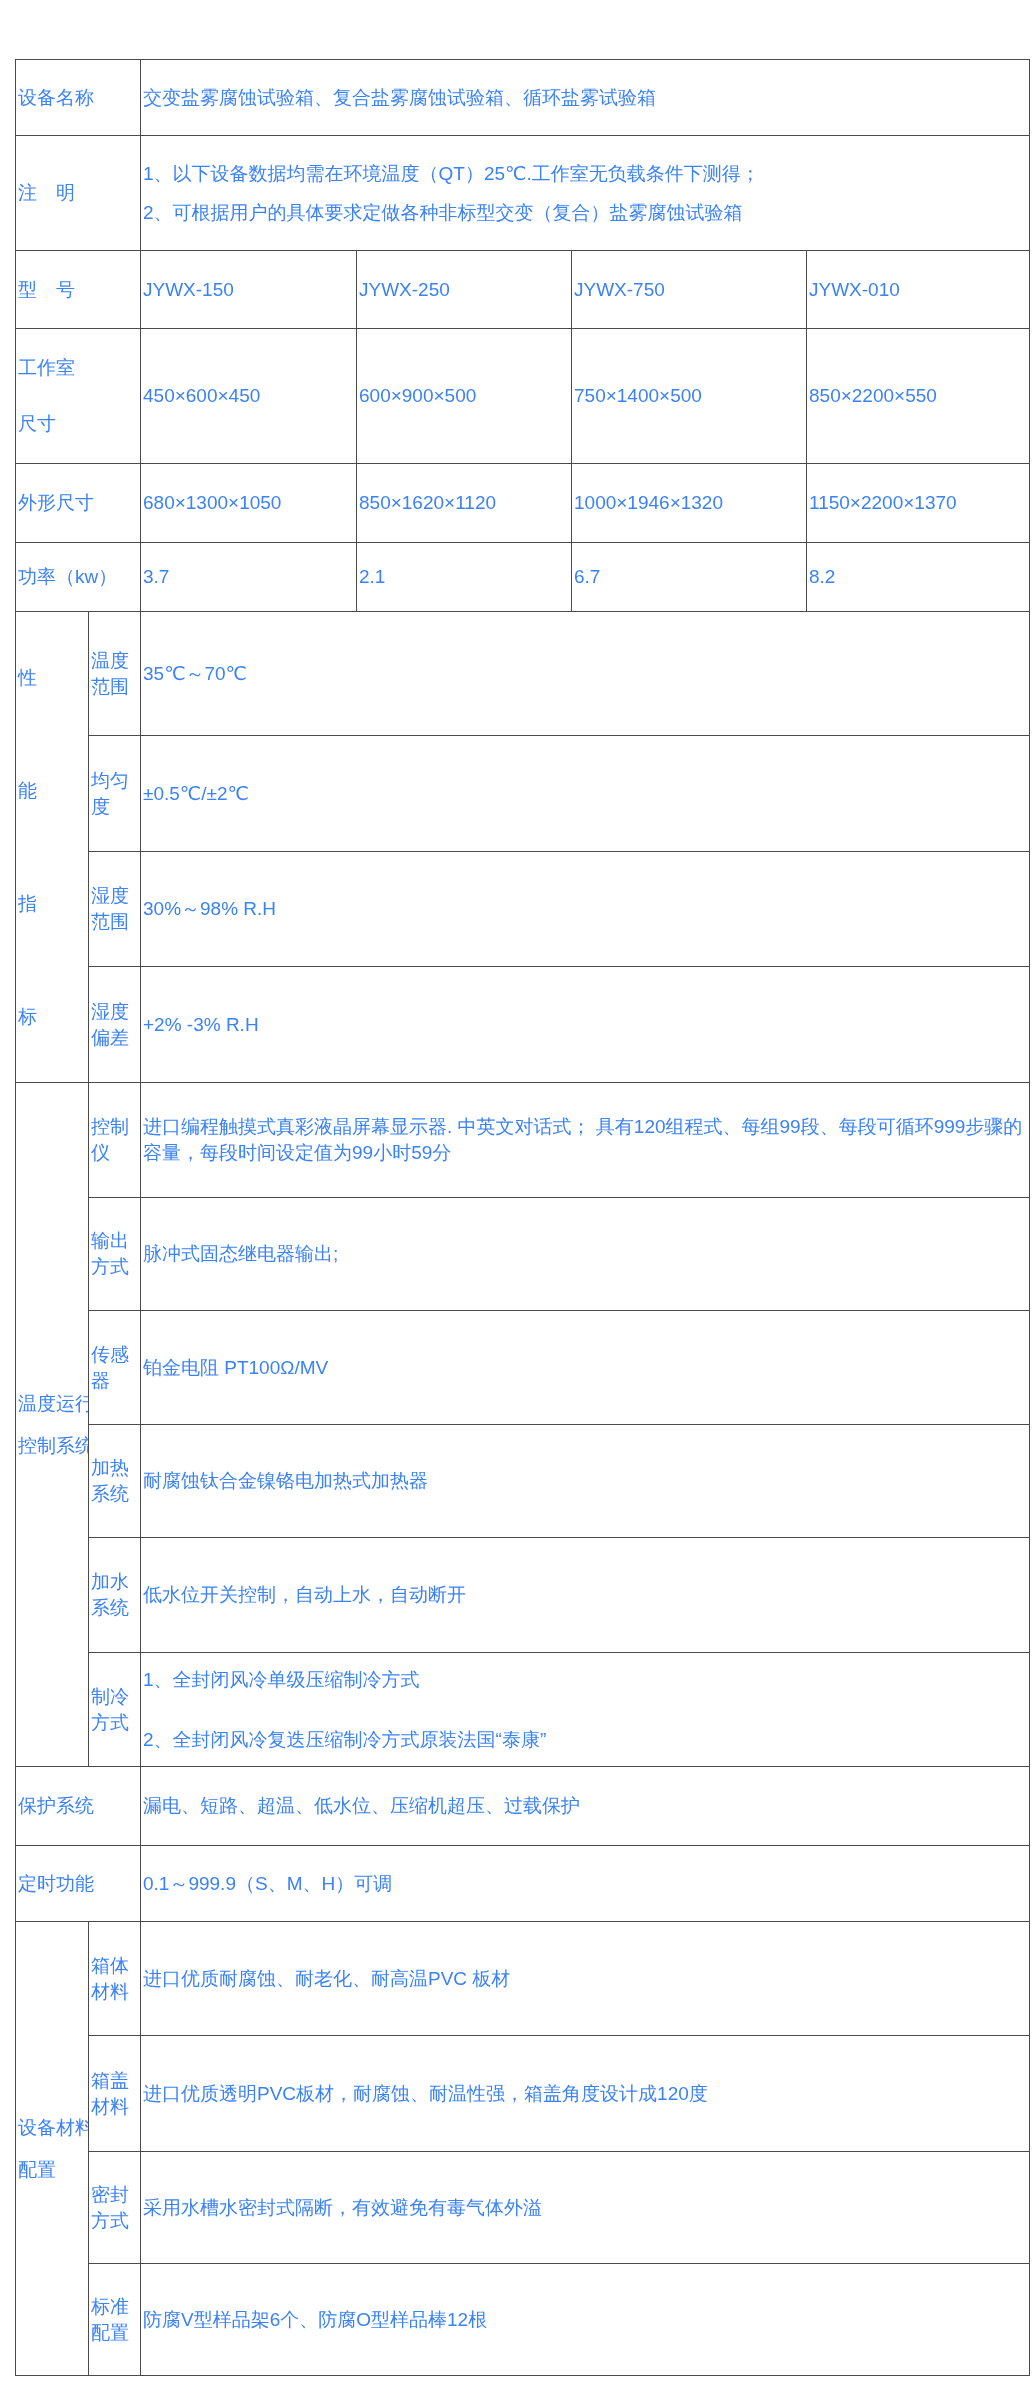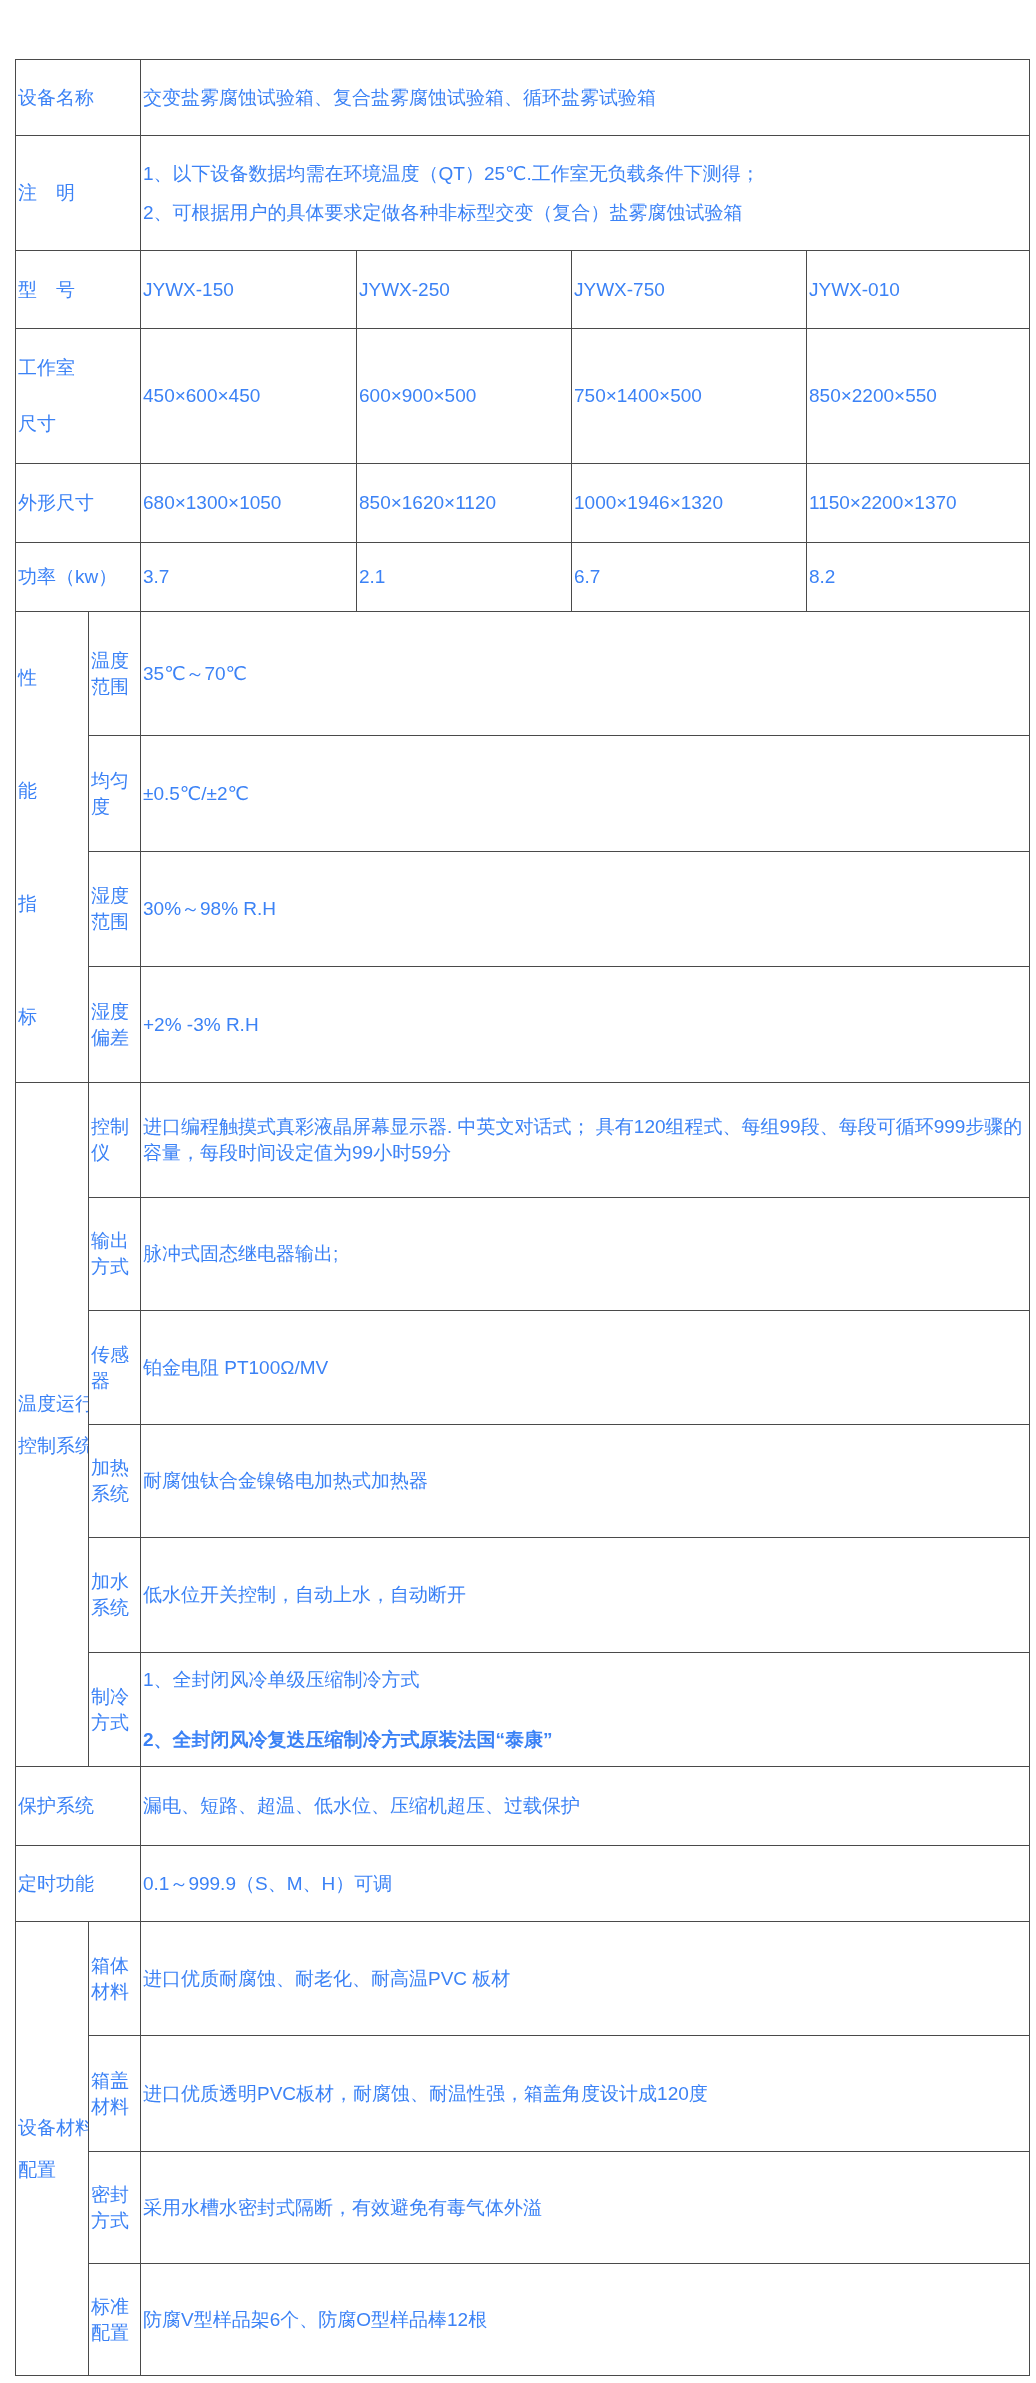--- a/index.html
+++ b/index.html
@@ -37,21 +37,21 @@
   col.c-m2 { width: 215px; }
   col.c-m3 { width: 235px; }
   col.c-m4 { width: 223px; }
 
   .sec-title-line { white-space: nowrap; }
   .sec-title-line + .sec-title-line { margin-top: 16px; }
 
   .perf-char { line-height: 113px; }
 
   .two-line-gap-sm > div + div { margin-top: 13px; }
-  .two-line-gap-lg > div + div { margin-top: 34px; font-weight: bold; }
+  .two-line-gap-lg > div + div { margin-top: 34px; }
   .label-two-line > div + div { margin-top: 30px; }
 
   .controller-value { line-height: 40px; }
 </style>
 </head>
 <body>
 
 <div class="spec-wrap">
 <table class="spec">
   <colgroup>

